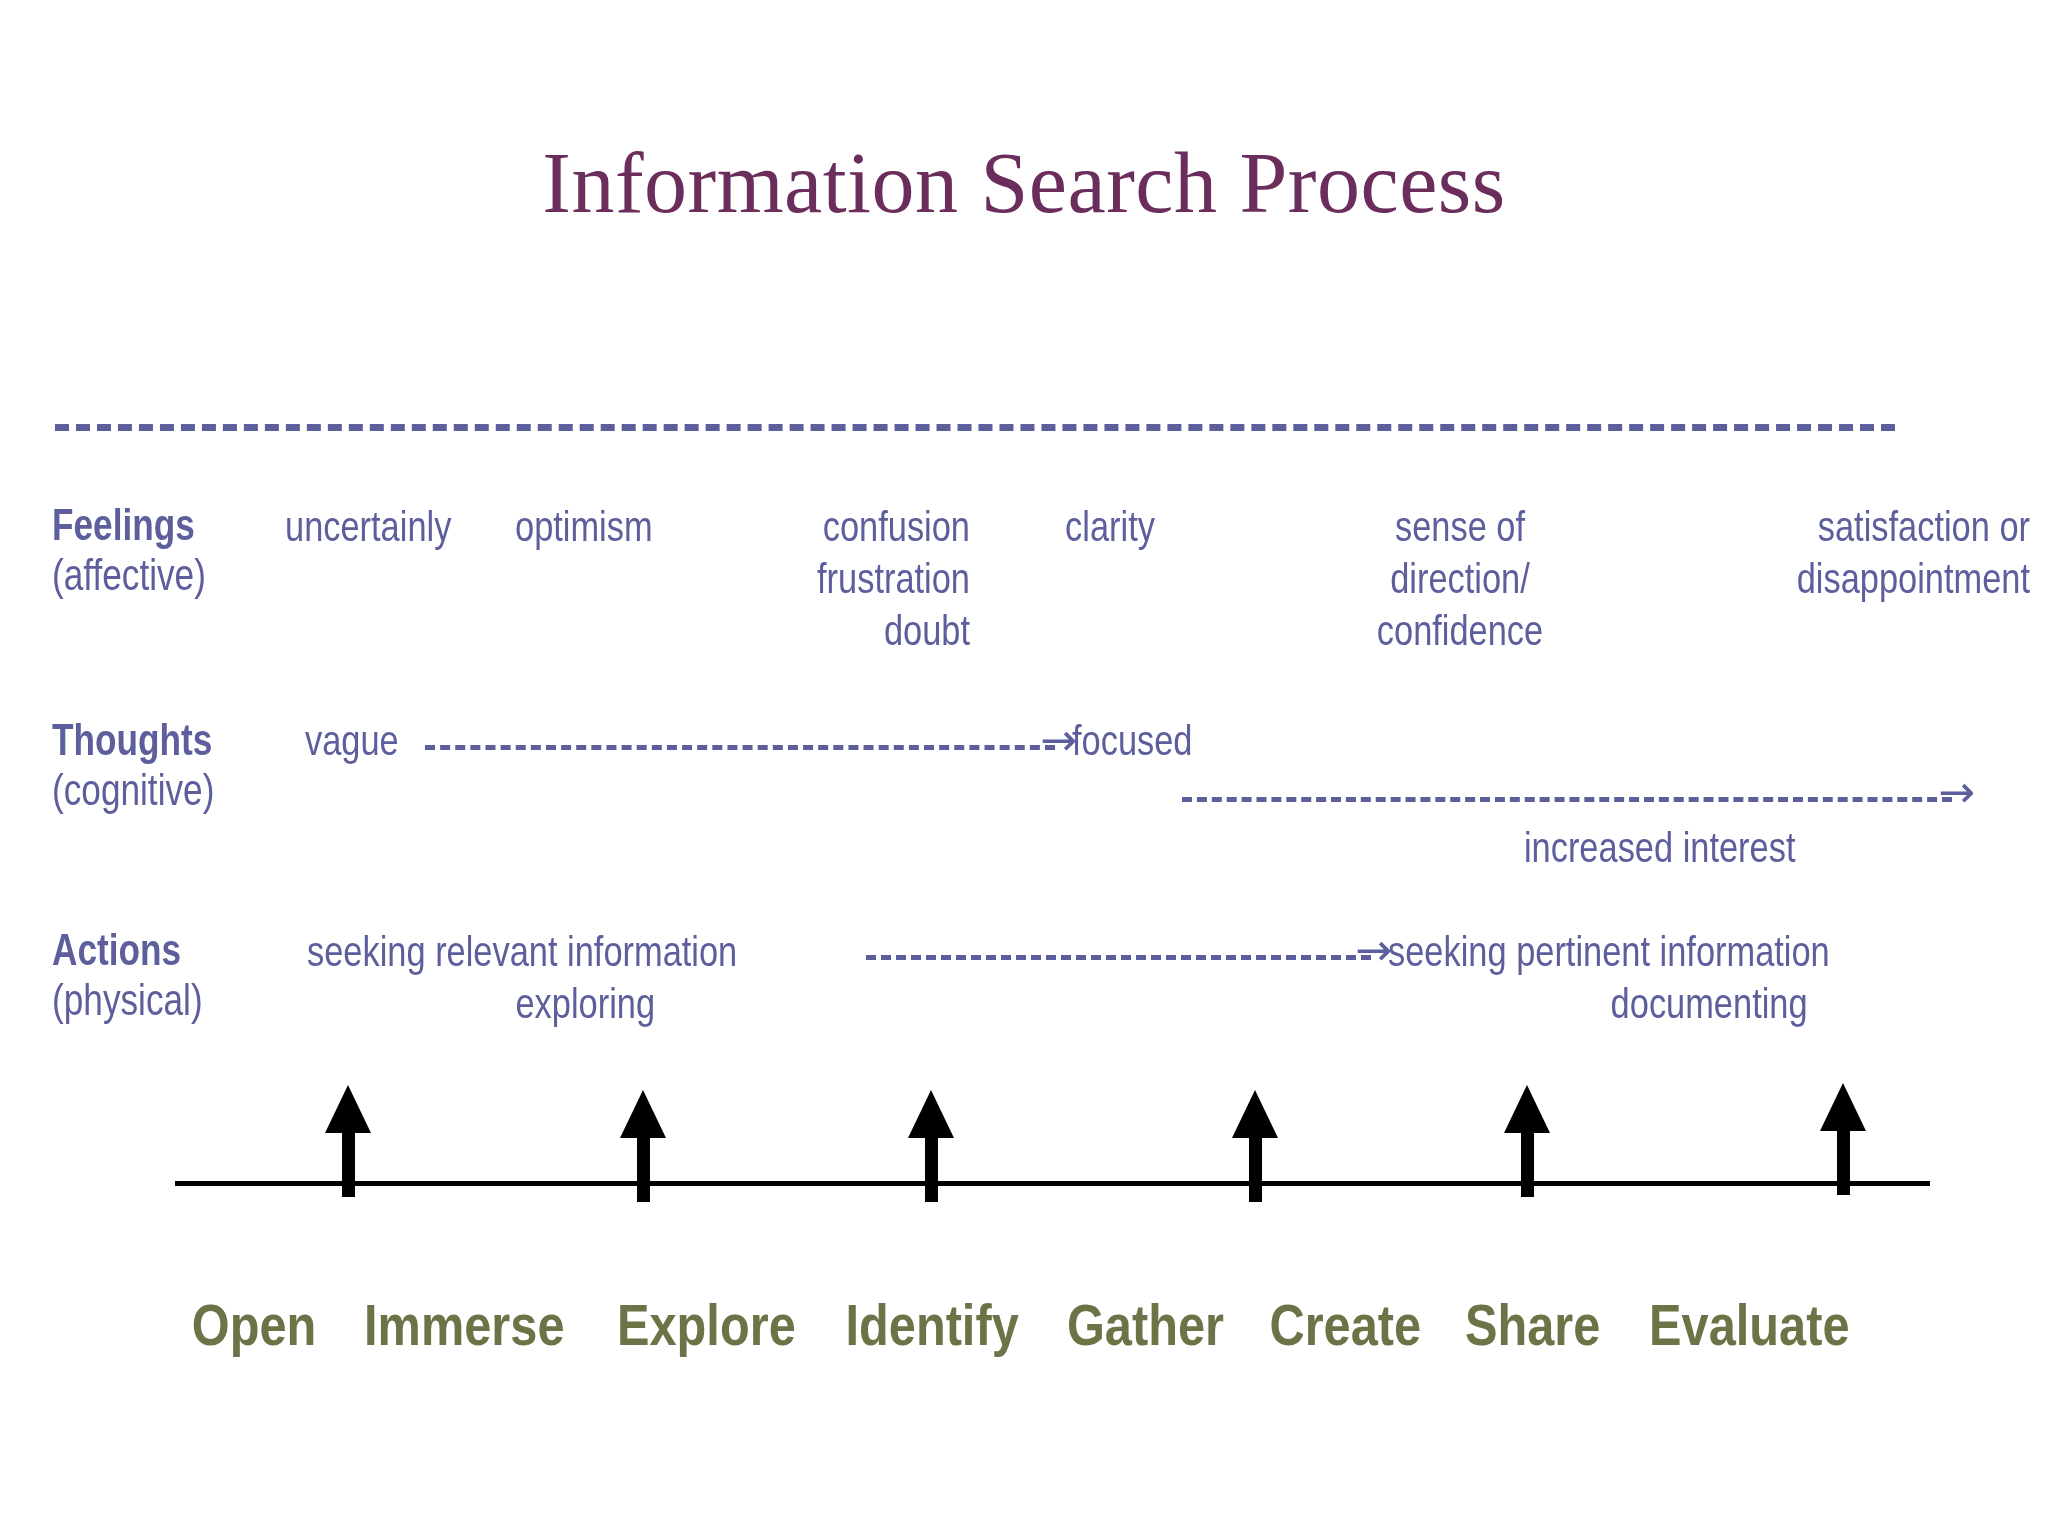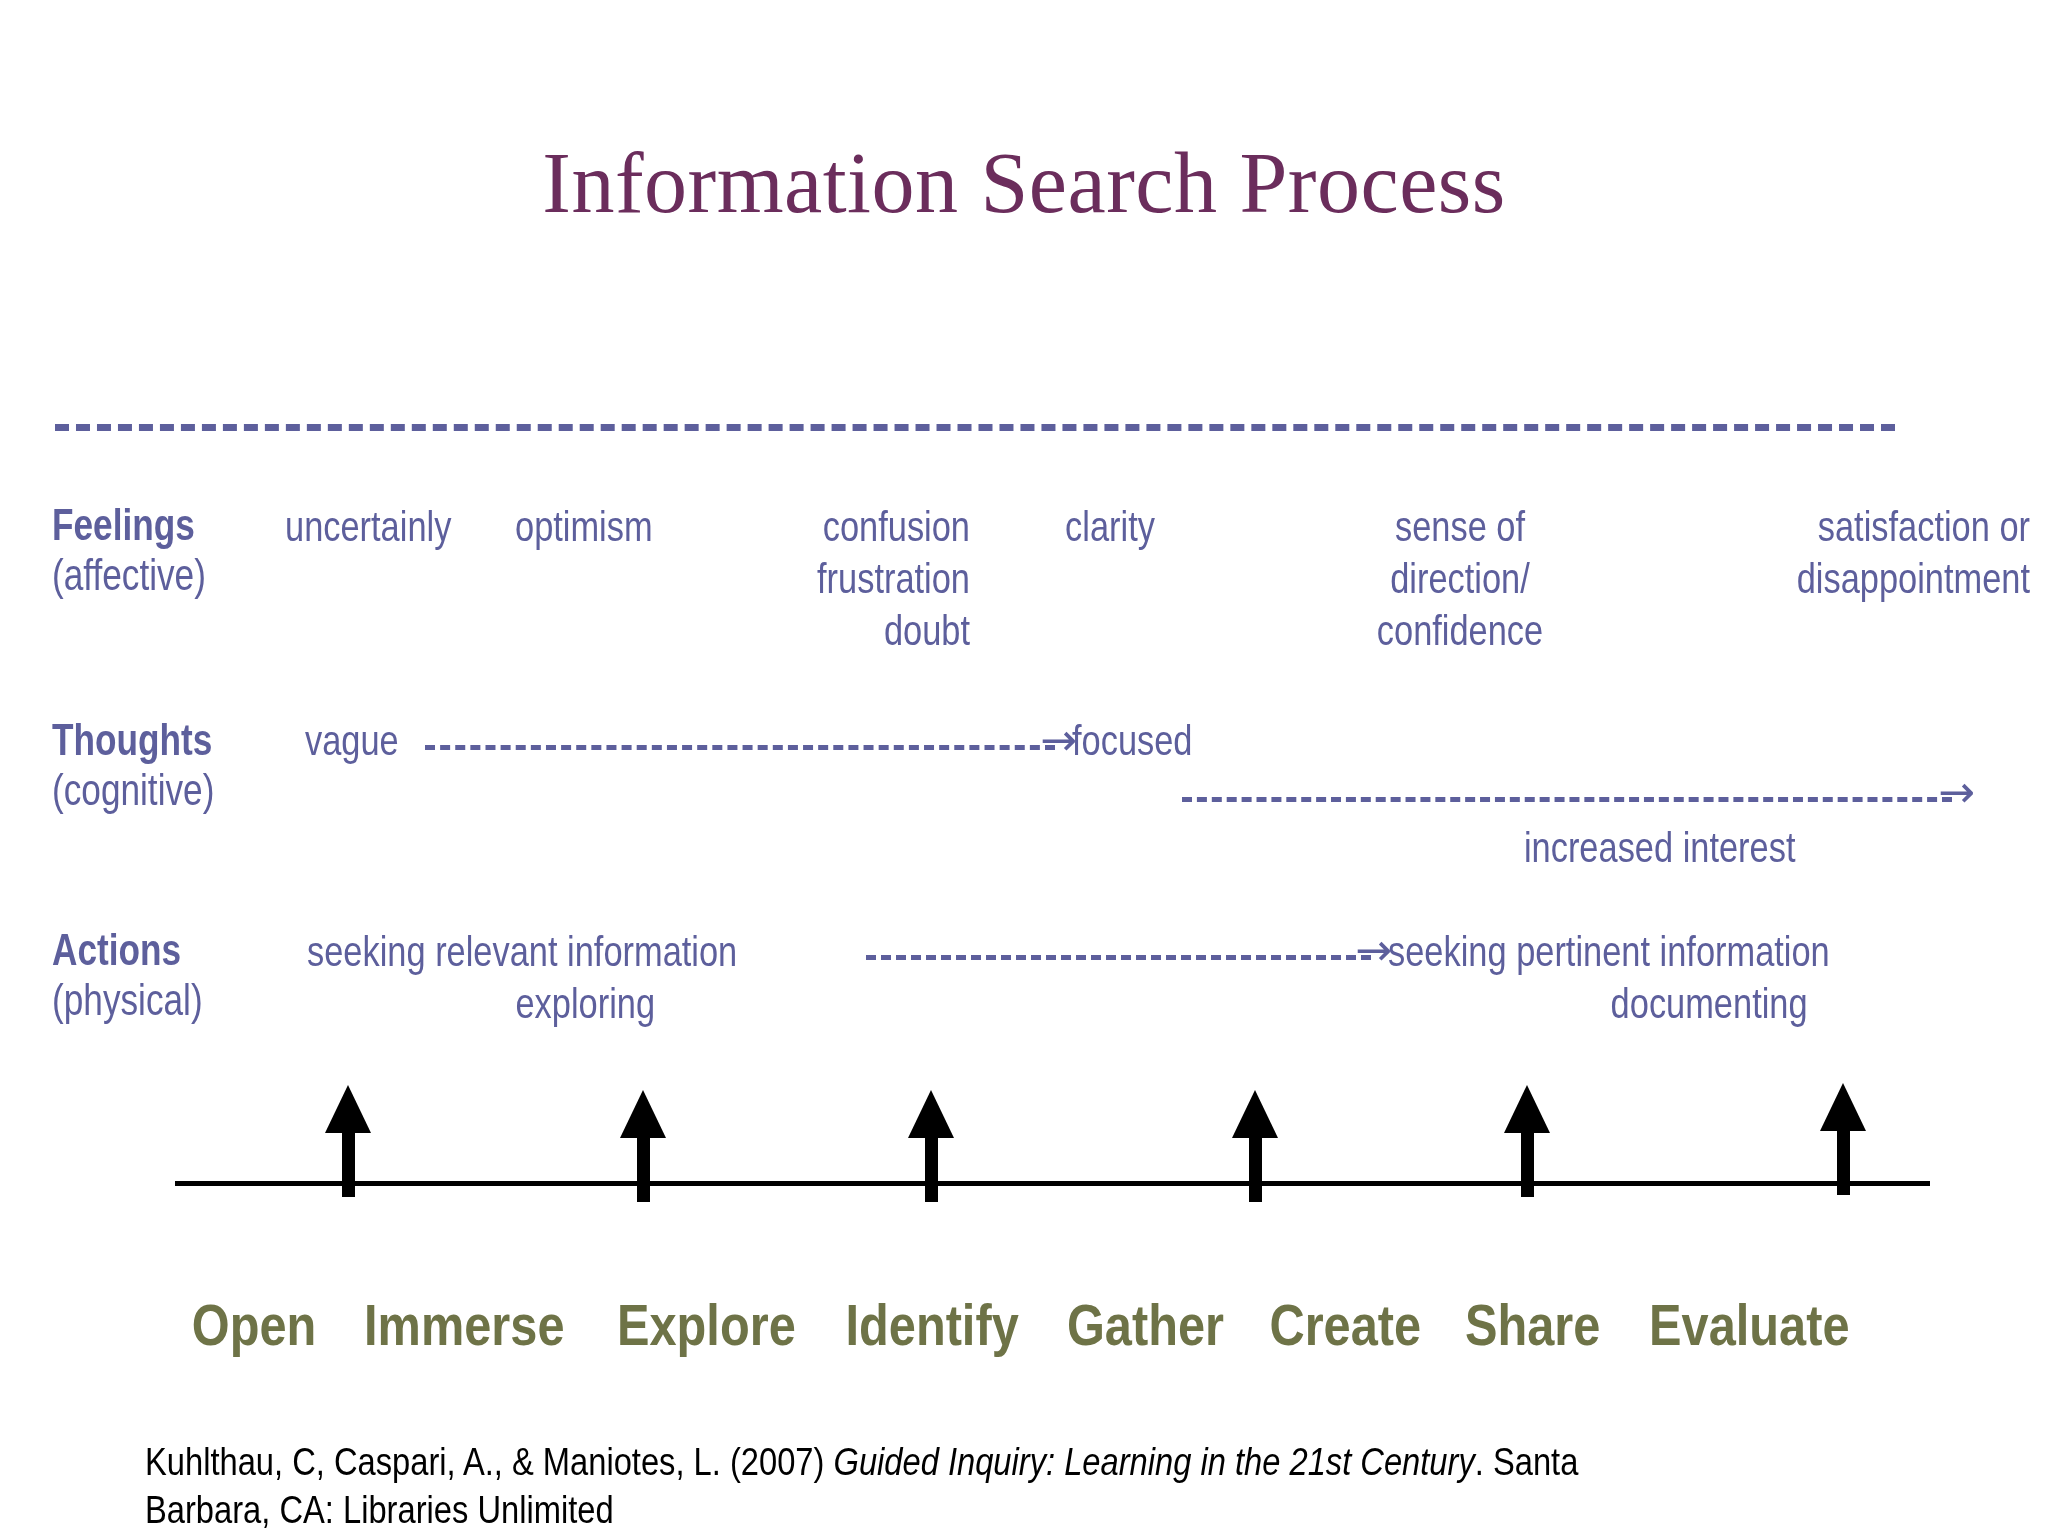--- a/index.html
+++ b/index.html
@@ -311,18 +311,14 @@
     <span class="phase">Open</span>
     <span class="phase">Immerse</span>
     <span class="phase">Explore</span>
     <span class="phase">Identify</span>
     <span class="phase">Gather</span>
     <span class="phase">Create</span>
     <span class="phase">Share</span>
     <span class="phase">Evaluate</span>
   </div>
 
-  <div id="citation">
-    <span class="ln"><span>Kuhlthau, C, Caspari, A., &amp; Maniotes, L.  (2007)  </span><i>Guided Inquiry:  Learning in the 21st Century</i><span>. Santa</span></span>
-    <span class="ln">Barbara, CA: Libraries Unlimited</span>
-  </div>
 
 </div>
 
 </body></html>

